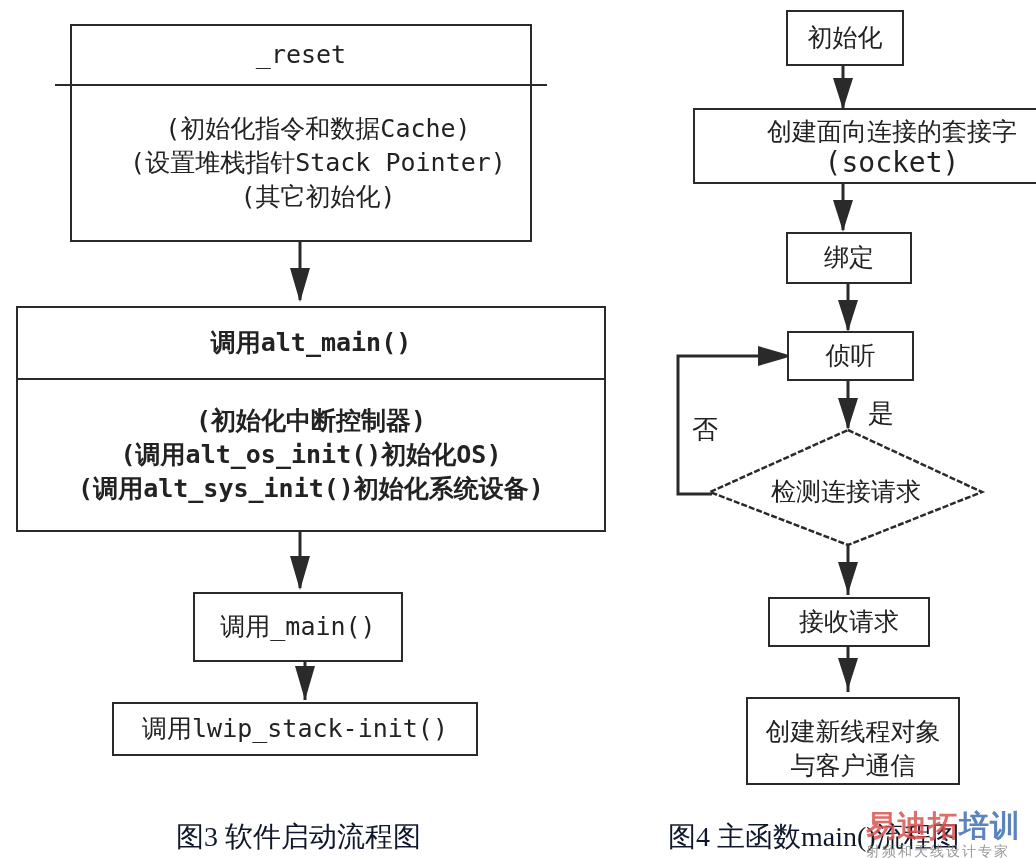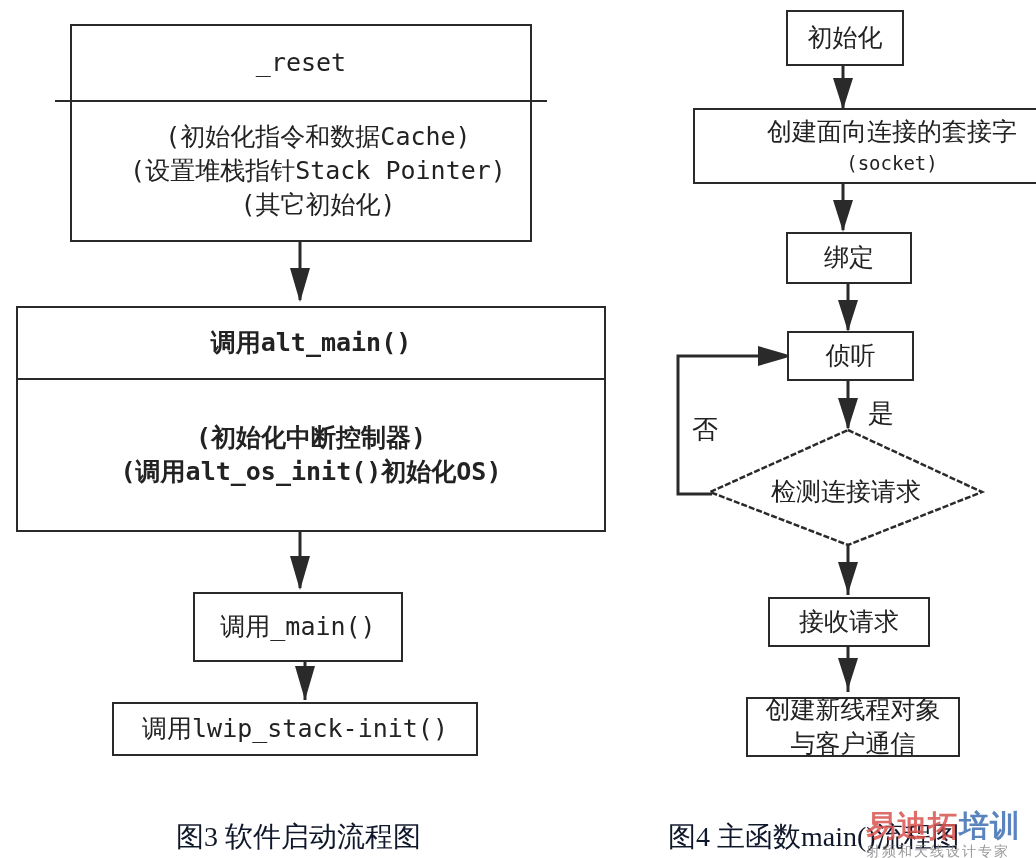--- a/index.html
+++ b/index.html
@@ -46,57 +46,58 @@
     <polygon points="838,398 858,398 851,420 848,430 845,420"></polygon>
     <polygon points="838,562 858,562 851,584 848,594 845,584"></polygon>
     <polygon points="838,658 858,658 851,680 848,690 845,680"></polygon>
     <polygon points="758,346 758,366 782,359 792,356 782,353"></polygon>
   </g>
 
   <polygon points="848,430 982,492 848,545 710,492" fill="#fff" stroke="#2a2a2a" stroke-width="2.5" stroke-dasharray="6,2"></polygon>
 </svg>
 
 <div class="box" style="left:70px; top:24px; width:462px; height:218px; justify-content:flex-start;">
-  <div class="sec" style="height:74px;border-radius:25px;">
+  <div class="sec" style="height:58px;border-radius:25px;">
     <span class="txt mono">_reset</span>
   </div>
   <div class="sec sep" style="flex:1;padding-left:34px;">
     <span class="txt mono">(初始化指令和数据Cache)</span>
     <span class="txt mono">(设置堆栈指针Stack Pointer)</span>
     <span class="txt mono">(其它初始化)</span>
   </div>
 </div>
 
 <div class="box" style="left:16px; top:306px; width:590px; height:226px; justify-content:flex-start;font-weight:bold;">
   <div class="sec" style="height:70px;">
     <span class="txt mono">调用alt_main()</span>
   </div>
   <div class="sec sep" style="flex:1;">
     <span class="txt mono">(初始化中断控制器)</span>
     <span class="txt mono">(调用alt_os_init()初始化OS)</span>
+    <span class="txt mono">(调用alt_sys_init()初始化系统设备)</span>
   </div>
 </div>
 
 <div class="box" style="left:193px; top:592px; width:210px; height:70px;">
   <span class="txt mono">调用_main()</span>
 </div>
 
 <div class="box" style="left:112px; top:702px; width:366px; height:54px;">
   <span class="txt mono">调用lwip_stack-init()</span>
 </div>
 
 <div class="cap" style="left:176px; top:818px;">图3 软件启动流程图</div>
 
 <div class="box" style="left:786px; top:10px; width:118px; height:56px;">
   <span class="txt">初始化</span>
 </div>
 
 <div class="box" style="left:693px; top:108px; width:398px; height:76px;">
   <span class="txt">创建面向连接的套接字</span>
-  <span class="txt mono" style="font-size:19px; line-height:28px;">(socket)</span>
+  <span class="txt mono" style="font-size:28px; line-height:28px;">(socket)</span>
 </div>
 
 <div class="box" style="left:786px; top:232px; width:126px; height:52px;">
   <span class="txt">绑定</span>
 </div>
 
 <div class="box" style="left:787px; top:331px; width:127px; height:50px;">
   <span class="txt">侦听</span>
 </div>
 
@@ -104,21 +105,21 @@
 <span class="label" style="left:692px; top:412px;">否</span>
 
 <div style="position:absolute; left:710px; top:472px; width:272px; height:40px; display:flex; align-items:center; justify-content:center;">
   <span class="txt">检测连接请求</span>
 </div>
 
 <div class="box" style="left:768px; top:597px; width:162px; height:50px;">
   <span class="txt">接收请求</span>
 </div>
 
-<div class="box" style="left:746px; top:697px; width:214px; height:60px;">
+<div class="box" style="left:746px; top:697px; width:214px; height:88px;justify-content:flex-end;">
   <span class="txt">创建新线程对象</span>
   <span class="txt">与客户通信</span>
 </div>
 
 <div class="cap" style="left:668px; top:818px;">图4 主函数main()流程图</div>
 
 <div class="wm" style="opacity:0.85;">
   <div class="wm-main">
     <span style="color:#d9534f;">易迪拓</span><span style="color:#3f6fb5;">培训</span>
   </div>

